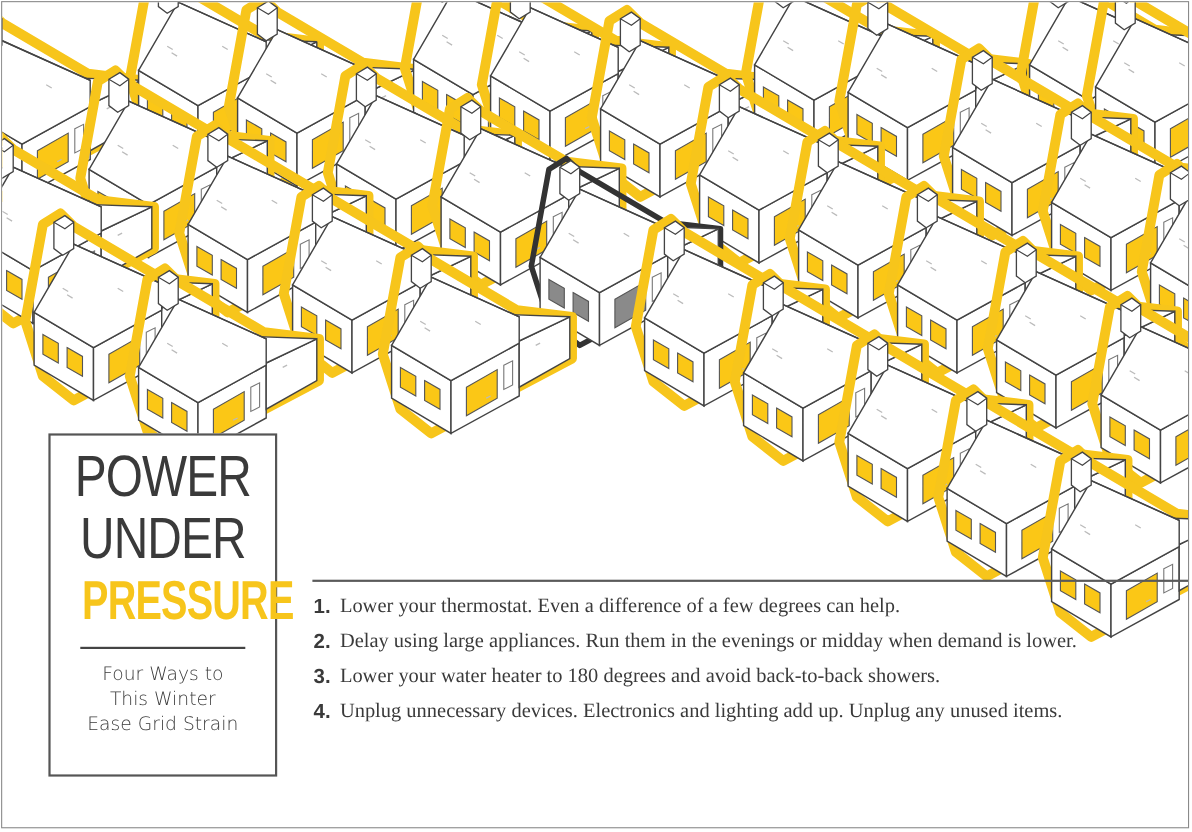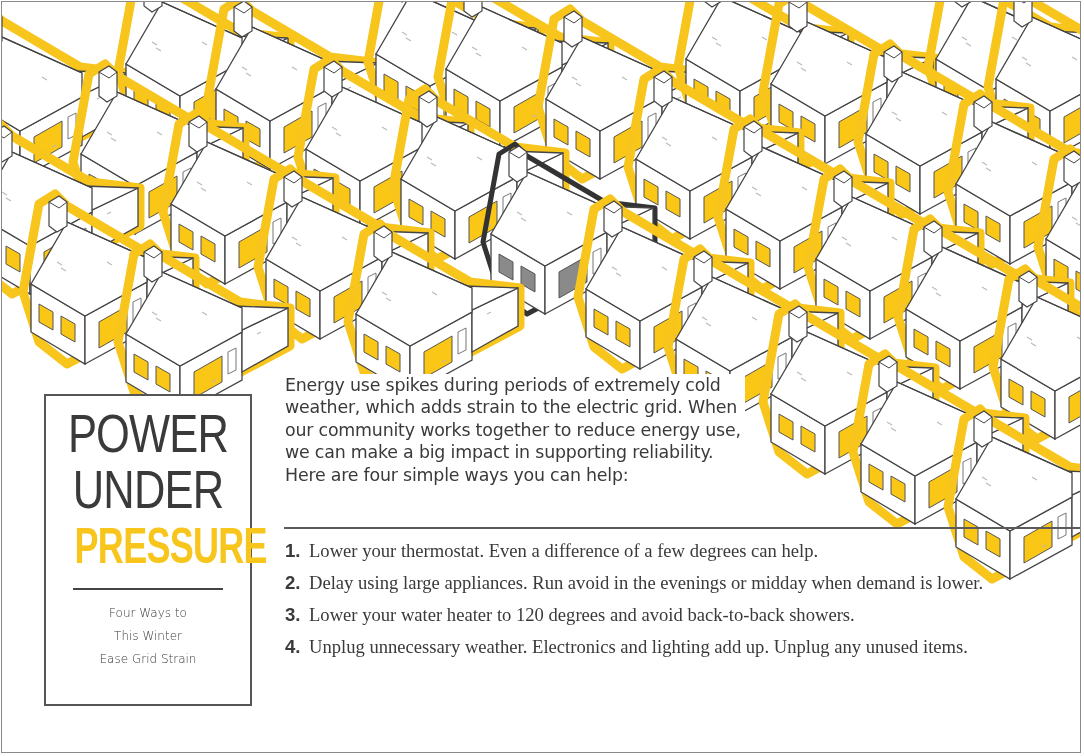--- a/index.html
+++ b/index.html
@@ -4,21 +4,21 @@
 <style>
   html, body { margin:0; padding:0; background:#ffffff; }
   body { width:1084px; height:756px; position:relative; overflow:hidden; font-family:"DejaVu Sans", sans-serif; }
   .frame { position:absolute; left:1px; top:1px; width:1080px; height:752px; border:1px solid #8a8a8a; box-sizing:border-box; overflow:hidden; background:#fff; }
   .houses { position:absolute; left:0; top:0; width:1084px; height:756px; }
   .title-box { position:absolute; left:42px; top:392px; width:208px; height:312px; border:2px solid #555; box-sizing:border-box; background:#fff; text-align:center; }
   .t-line { font-family:"Liberation Sans", sans-serif; color:#3a3a3a; font-size:53px; line-height:56px; letter-spacing:-1px; transform:scaleX(0.82); }
   .t1 { margin-top:10px; }
   .t-press { font-family:"Liberation Sans", sans-serif; font-weight:bold; color:#f7c51b; font-size:50px; line-height:56px; transform:scaleX(0.72); letter-spacing:-1px; }
   .t-rule { width:150px; height:2px; background:#444; margin:14px auto 12px; }
-  .t-sub { font-family:"DejaVu Sans", sans-serif; font-weight:300; color:#3a3a3a; font-size:12px; line-height:23px; }
+  .t-sub { font-family:"DejaVu Sans", sans-serif; font-weight:300; color:#3a3a3a; font-size:17px; line-height:23px; }
   .intro { position:absolute; left:283px; top:372px; width:460px; font-family:"DejaVu Sans", sans-serif; color:#3a3a3a; font-size:17.4px; line-height:22.4px; letter-spacing:-0.2px; background:#fff; }
   .divider { position:absolute; left:282px; top:525px; width:800px; height:2px; background:#5a5a5a; }
   .list { position:absolute; left:283px; top:538px; width:760px; font-family:"Liberation Sans", sans-serif; color:#3a3a3a; font-size:18.6px; line-height:22px; }
   .li { position:relative; padding-left:24px; margin-bottom:10px; }
   .li .num { position:absolute; left:0; top:0; font-weight:bold; }
   .li .txt { display:block; transform-origin:left;font-family:Liberation Serif, serif; }
 </style>
 </head>
 <body>
 
@@ -883,35 +883,34 @@
   <div class="title-box">
     <div class="t-line t1">POWER</div>
     <div class="t-line">UNDER</div>
     <div class="t-press">PRESSURE</div>
     <div class="t-rule"></div>
     <div class="t-sub">Four Ways to</div>
     <div class="t-sub">This Winter</div>
     <div class="t-sub">Ease Grid Strain</div>
   </div>
 
-  <div class="intro">Energy use spikes during periods of extremely cold weather, which adds strain to the electric grid. When our community works together to reduce energy use, we can make a big impact in supporting reliability. Here are four simple ways you can help:</div>
 
   <div class="divider"></div>
 
   <div class="list">
     <div class="li">
       <span class="num">1.</span>
       <span class="txt">Lower your thermostat. Even a difference of a few degrees can help.</span>
     </div>
     <div class="li">
       <span class="num">2.</span>
-      <span class="txt">Delay using large appliances. Run avoid in the evenings or midday when demand is lower.</span>
+      <span class="txt">Delay using large appliances. Run them in the evenings or midday when demand is lower.</span>
     </div>
     <div class="li">
       <span class="num">3.</span>
-      <span class="txt">Lower your water heater to 120 degrees and avoid back-to-back showers.</span>
+      <span class="txt">Lower your water heater to 180 degrees and avoid back-to-back showers.</span>
     </div>
     <div class="li">
       <span class="num">4.</span>
-      <span class="txt">Unplug unnecessary weather. Electronics and lighting add up. Unplug any unused items.</span>
+      <span class="txt">Unplug unnecessary devices. Electronics and lighting add up. Unplug any unused items.</span>
     </div>
   </div>
 </div>
 
 </body></html>

